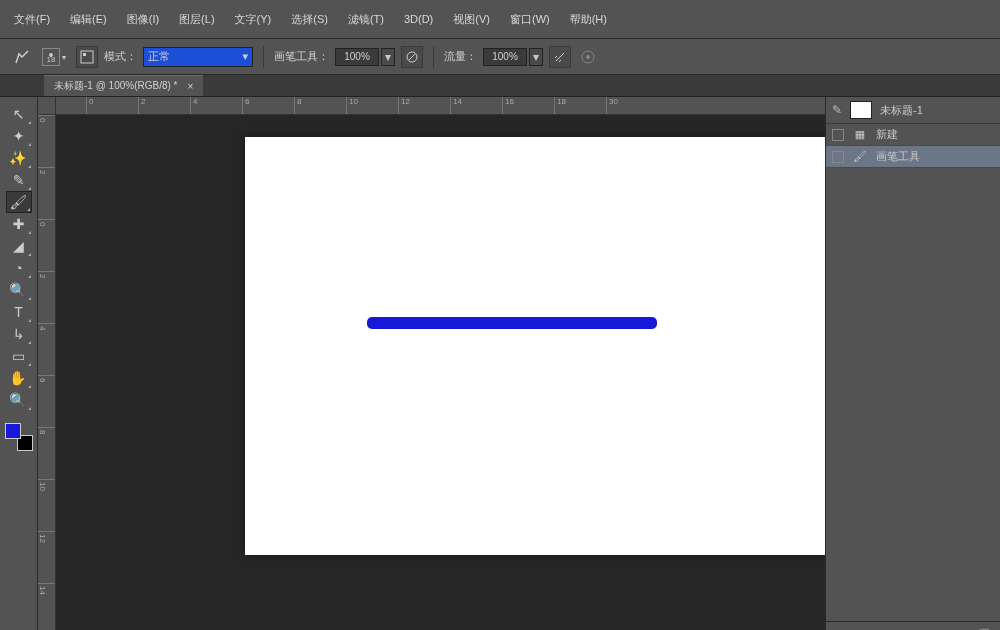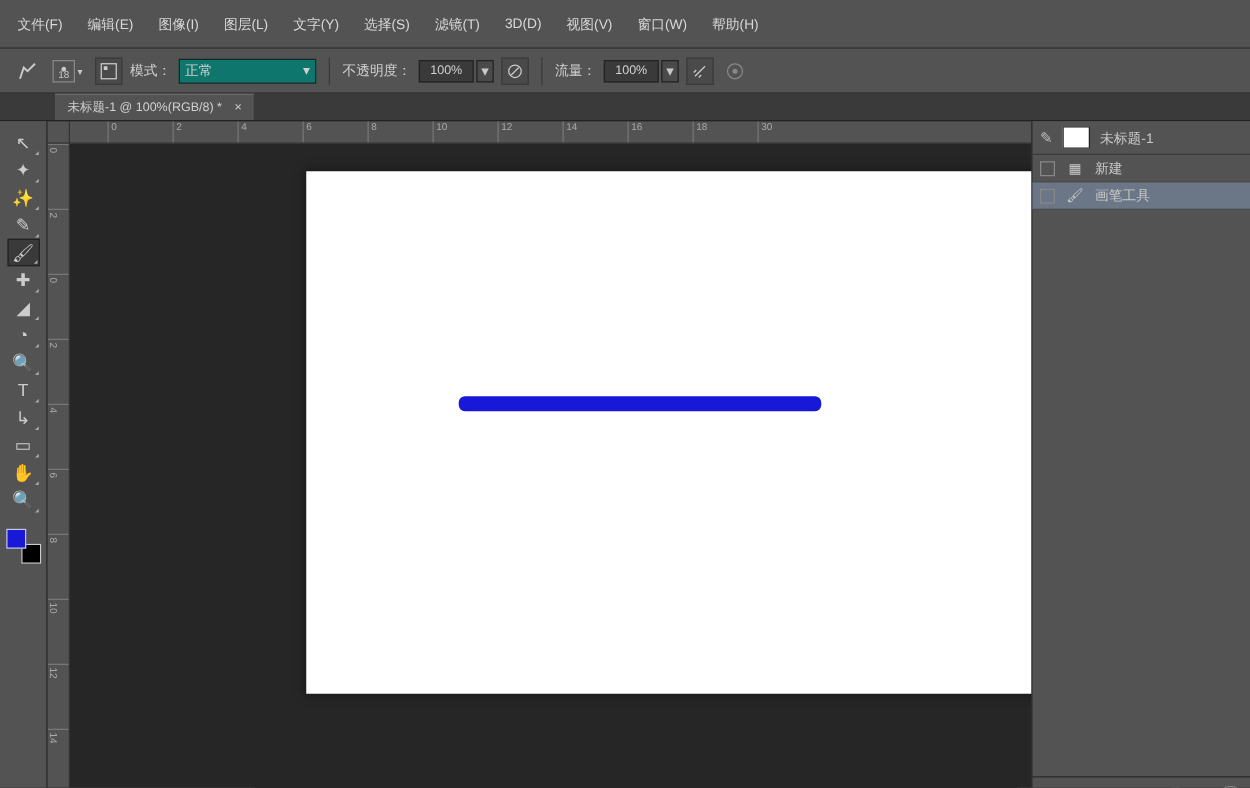--- a/index.html
+++ b/index.html
@@ -11,21 +11,21 @@
 
 
 .options-bar { height: 36px; background: #535353; display: flex; align-items: center; padding: 0 8px; border-bottom: 1px solid #2a2a2a; gap: 6px; }
 .tool-icon-box { width: 28px; height: 28px; display: flex; align-items: center; justify-content: center; }
 .brush-preset { display: flex; align-items: center; gap: 2px; }
 .brush-dot { width: 18px; height: 18px; border: 1px solid #888; display: flex; align-items: flex-end; justify-content: center; font-size: 8px; padding-bottom: 1px; position: relative; }
 .brush-dot::before { content: "•"; position: absolute; top: -2px; font-size: 14px; }
 .dropdown-arrow { width: 8px; height: 8px; font-size: 8px; }
 .opt-icon { width: 22px; height: 22px; border: 1px solid #3a3a3a; background: #4a4a4a; display: flex; align-items: center; justify-content: center; font-size: 12px; }
 .opt-label { color: #d0d0d0; }
-.opt-select { background: #0f766e; color: #d0d0d0; border: 1px solid #222; height: 20px; min-width: 110px; padding: 0 4px; display: flex; align-items: center; justify-content: space-between; }
+.opt-select { background: #1d4ed8; color: #d0d0d0; border: 1px solid #222; height: 20px; min-width: 110px; padding: 0 4px; display: flex; align-items: center; justify-content: space-between; }
 .opt-num { background: #3a3a3a; color: #d0d0d0; border: 1px solid #222; height: 18px; width: 44px; display: inline-flex; align-items: center; justify-content: center; font-size: 10px; }
 .opt-numbox { display: flex; align-items: flex-start; gap: 2px; }
 .divider { width: 1px; height: 22px; background: #3a3a3a; margin: 0 4px; }
 
 
 .tab-bar { height: 22px; background: #3a3a3a; display: flex; align-items: flex-end; padding-left: 44px; border-bottom: 1px solid #222; }
 .doc-tab { background: #535353; padding: 3px 10px; display: flex; align-items: center; gap: 10px; border-top: 1px solid #6a6a6a; font-size: 10px; color: #d0d0d0; }
 .tab-close { font-size: 10px; cursor: pointer; }
 
 
@@ -99,21 +99,21 @@
         <rect x="1" y="1" width="12" height="12" stroke="#ccc" fill="none"></rect>
         <rect x="3" y="3" width="3" height="3" fill="#ccc"></rect>
       </svg>
   </div>
   <span class="opt-label">模式：</span>
   <div class="opt-select">
     <span>正常</span>
     <span>▾</span>
   </div>
   <div class="divider"></div>
-  <span class="opt-label">不透明度：</span>
+  <span class="opt-label">画笔工具：</span>
   <div class="opt-numbox">
     <span class="opt-num">100%</span>
     <span class="opt-icon" style="width:14px;height:18px;border:1px solid #222">▾</span>
   </div>
   <div class="opt-icon">
     <svg width="14" height="14" viewBox="0 0 14 14">
         <circle cx="7" cy="7" r="5" stroke="#ccc" fill="none"></circle>
         <path d="M4 10 L10 4" stroke="#ccc"></path>
       </svg>
   </div>

